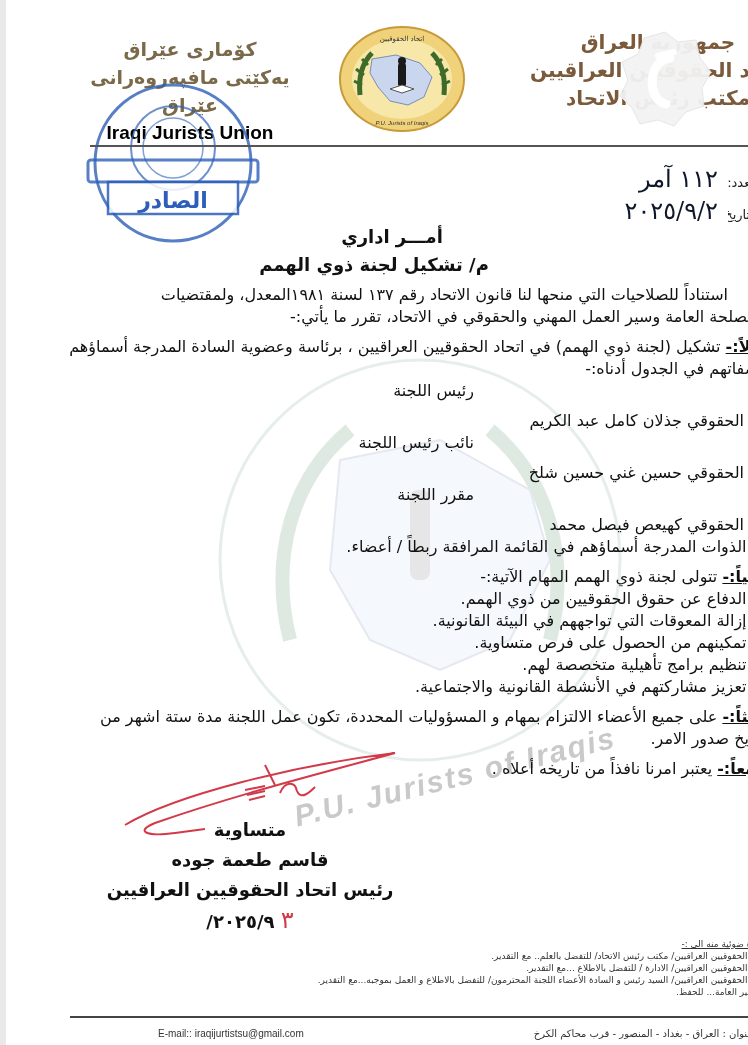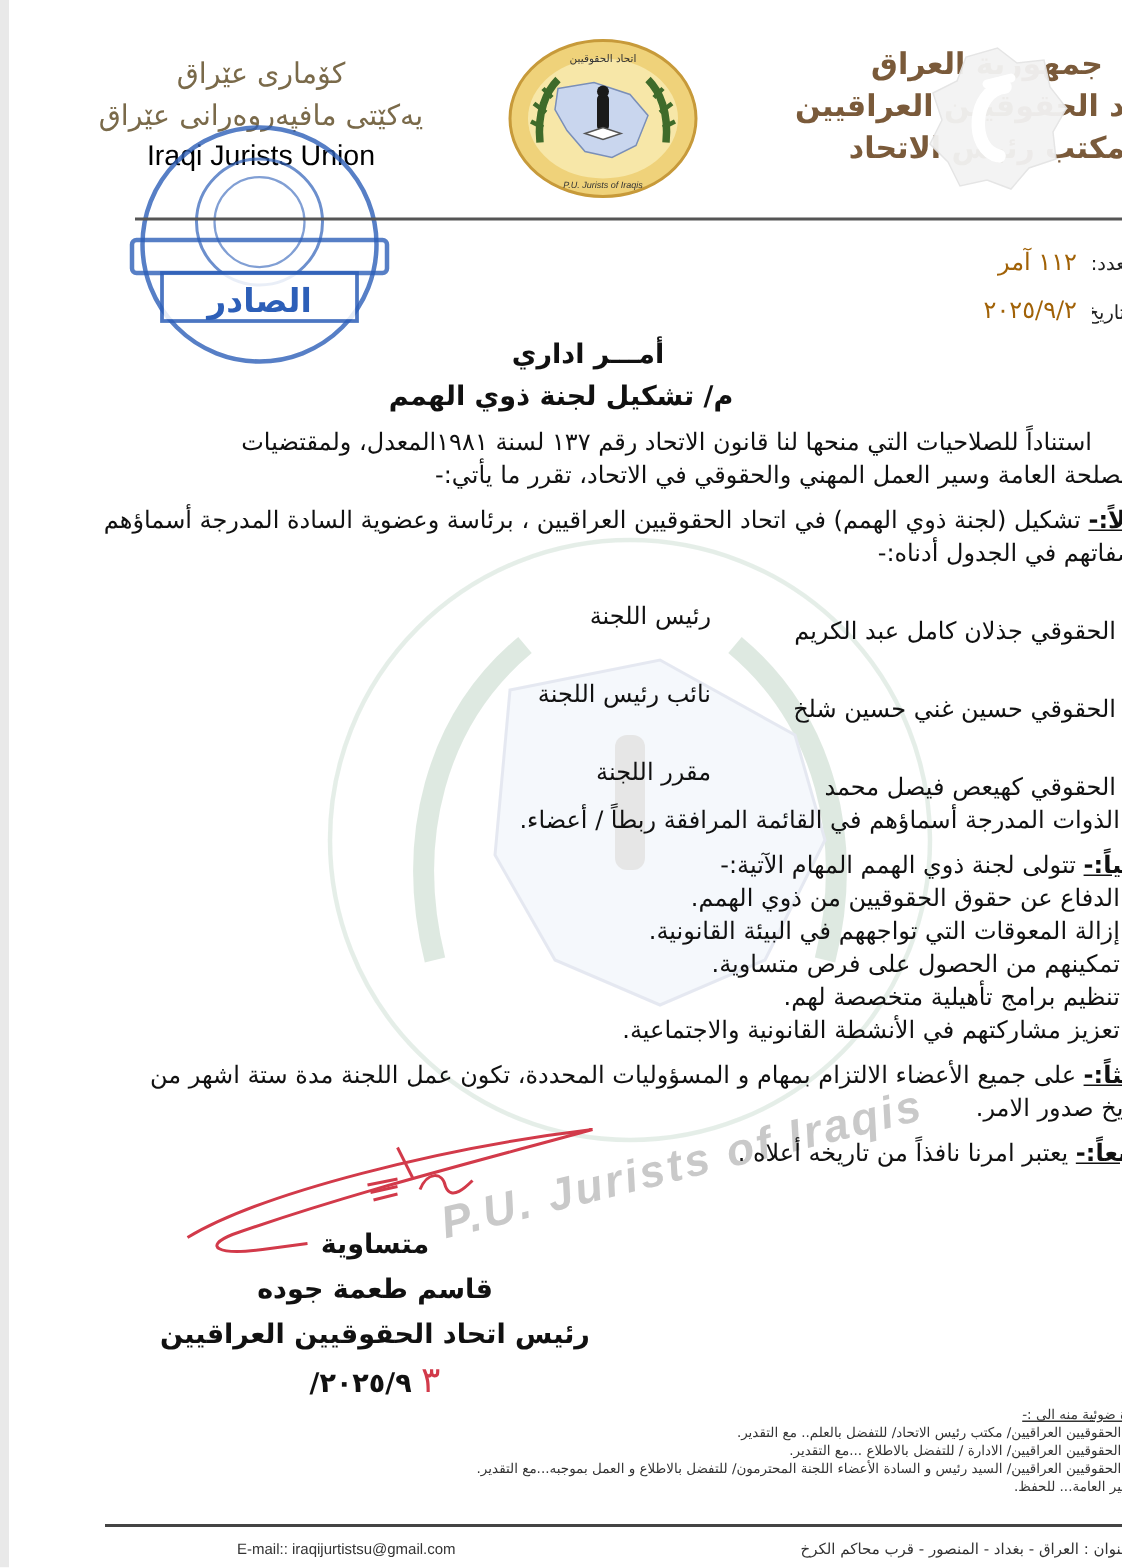--- a/index.html
+++ b/index.html
@@ -7,40 +7,40 @@
     width: 748px; height: 1045px; overflow: hidden; position: relative;
     background: #ffffff;
     font-family: "DejaVu Sans", "Liberation Sans", sans-serif;
     color: #111;
   }
   .left-edge { position: absolute; left: 0; top: 0; width: 6px; height: 1045px; background: #e9e9e9; }
   .abs { position: absolute; }
   .rtl { direction: rtl; unicode-bidi: plaintext; }
   .hdr-r { right: -40px; top: 28px; width: 260px; text-align: center; color: #7a5a3a; font-weight: bold; }
   .hdr-r div { font-size: 20px; line-height: 28px; }
-  .hdr-l { left: 44px; top: 35px; width: 260px; text-align: center; color: #7a6a4a; font-weight: normal; }
+  .hdr-l { left: 60px; top: 35px; width: 260px; text-align: center; color: #7a6a4a; font-weight: bold; }
   .hdr-l div { font-size: 19px; line-height: 28px; }
   .hdr-l .en { font-family: "Liberation Sans", sans-serif; font-size: 19px; color: #000000; }
   .top-line { left: 90px; right: 0; top: 145px; height: 2px; background: #555; }
   .wm-circle { right: 35px; top: 30px; width: 95px; height: 100px; }
   .logo { left: 338px; top: 25px; width: 128px; height: 108px; }
   .stamp { left: 78px; top: 78px; width: 190px; height: 175px; }
   .meta { right: -10px; top: 165px; width: 200px; }
   .meta-row { display: flex; direction: rtl; align-items: baseline; gap: 10px; height: 32px; }
   .meta-label { font-size: 13px; color: #222; width: 30px; overflow: hidden; white-space: nowrap; }
-  .meta-val { font-family: "DejaVu Serif", serif; font-size: 16px; color: #a16207; letter-spacing: 4px; }
+  .meta-val { font-family: "DejaVu Serif", serif; font-size: 24px; color: #0f172a; letter-spacing: 4px; }
   .title1 { left: 18px; width: 748px; top: 226px; text-align: center; font-weight: bold; font-size: 18px; }
   .title2 { left: 0; width: 748px; top: 254px; text-align: center; font-weight: bold; font-size: 18px; }
   .body { right: -18px; width: 720px; top: 284px; font-size: 16px; line-height: 22px; }
   .body p { margin: 0; }
   .gap { height: 8px; }
   .ul { text-decoration: underline; font-weight: bold; }
   .member { display: flex; direction: rtl; }
   .member .nm { width: 270px; margin-top: 30px; }
-  .member .rl { width: 200px; margin-top: 20px; }
+  .member .rl { width: 200px; }
   .wm-map { left: 210px; top: 340px; width: 420px; height: 440px; opacity: 0.25; }
   .wm-text { left: 290px; top: 760px; font-family: "Liberation Sans", sans-serif; font-weight: bold; font-style: italic; font-size: 30px; color: #c9c9c9; transform: rotate(-14deg); letter-spacing: 2px; }
   .sig-block { left: 100px; top: 815px; width: 300px; text-align: center; font-weight: bold; font-size: 18px; line-height: 30px; }
   .sig { left: 115px; top: 745px; width: 290px; height: 100px; }
   .cc { right: -20px; top: 938px; width: 560px; font-size: 9px; line-height: 12px; color: #333; }
   .cc .hd { text-decoration: underline; }
   .bottom-line { left: 70px; right: 0; top: 1016px; height: 2px; background: #444; }
   .email { left: 122px; top: 1028px; font-family: "Liberation Sans", sans-serif; font-size: 10px; color: #333; padding-left: 36px; }
   .addr { right: -10px; top: 1028px; font-size: 10px; color: #333; }
 </style>

